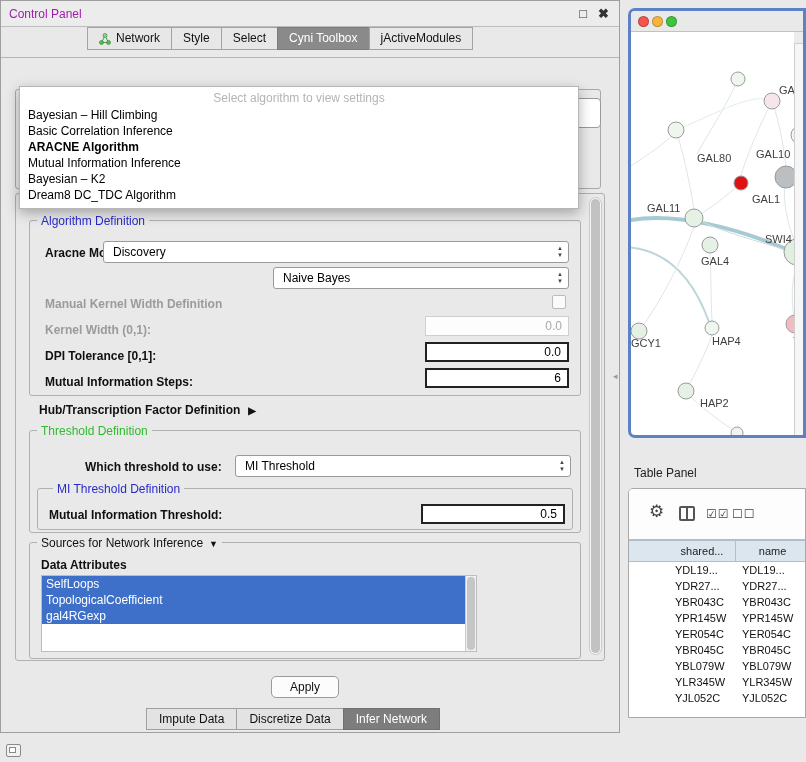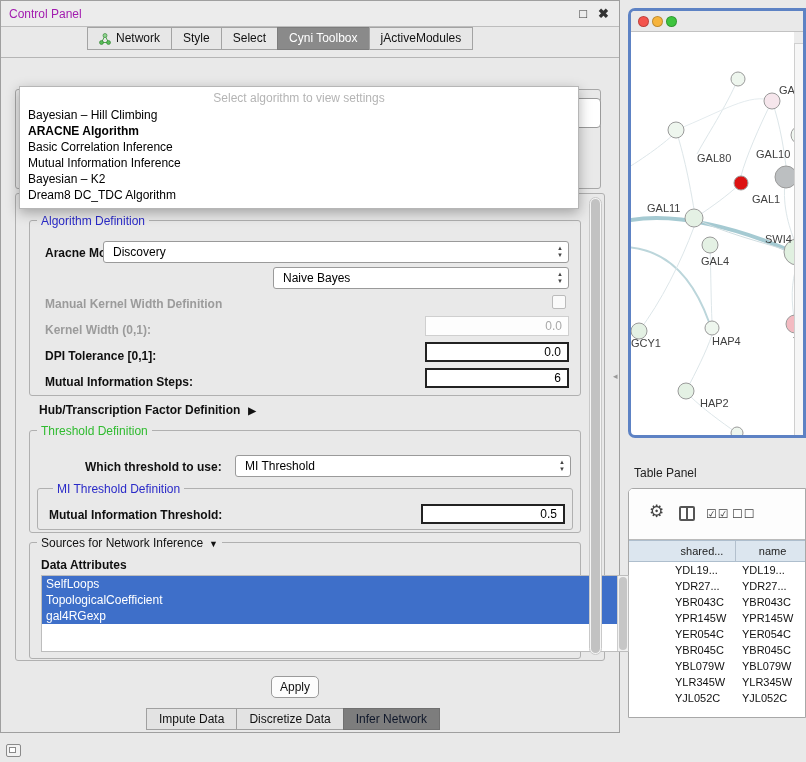--- a/index.html
+++ b/index.html
@@ -45,33 +45,33 @@
 
   .field { position:absolute; width:144px; height:20px; background:#fdfdfd; border:1px solid #cfcfcf; text-align:right; padding:2px 6px 0 0; font-size:12px; z-index:6; }
   .field.dark { border:2px solid #222; background:#fff; color:#000; padding-top:1px; }
   .field.disabled { color:#a8a8a8; }
 
   .checkbox { position:absolute; width:14px; height:14px; background:#fafafa; border:1px solid #bbb; border-radius:2px; z-index:6; }
 
   .tri { font-size:10px; color:#111; margin-left:8px; }
   .tri.down { font-size:9px; margin-left:6px; }
 
-  .attr-list { position:absolute; left:40px; top:574px; width:588px; height:77px; background:#fff; border:1px solid #bdbdbd; overflow:hidden; z-index:6; }
+  .attr-list { position:absolute; left:40px; top:574px; width:436px; height:77px; background:#fff; border:1px solid #bdbdbd; overflow:hidden; z-index:6; }
   .list-item { height:16px; line-height:16px; padding-left:4px; width:calc(100% - 11px); background:#3e6fc9; color:#fff; font-size:12px; white-space:nowrap; }
   .list-scroll { position:absolute; right:0; top:0; bottom:0; width:11px; background:#f1f1f1; border-left:1px solid #ccc; }
   .list-thumb { position:absolute; left:1px; right:1px; top:1px; bottom:1px; background:#c6c6c6; border-radius:5px; }
 
   .main-scroll { position:absolute; left:588px; top:196px; width:13px; height:458px; background:#f5f5f5; border:1px solid #c9c9c9; border-radius:7px; z-index:7; }
   .main-thumb { position:absolute; left:1px; right:1px; top:1px; bottom:1px; background:#c2c2c2; border-radius:6px; }
 
-  .apply-btn { position:absolute; left:270px; top:675px; width:48px; height:22px; background:#fcfcfc; border:1px solid #9a9a9a; border-radius:5px; text-align:center; line-height:20px; font-size:12px; z-index:6; }
+  .apply-btn { position:absolute; left:270px; top:675px; width:68px; height:22px; background:#fcfcfc; border:1px solid #9a9a9a; border-radius:5px; text-align:center; line-height:20px; font-size:12px; z-index:6; }
 
   .bottom-tabs { position:absolute; left:146px; top:707px; display:flex; }
   .seg-tab { height:22px; line-height:20px; padding:0 12px; background:#e3e3e3; border:1px solid #a0a0a0; margin-left:-1px; font-size:12px; white-space:nowrap; }
-  .seg-tab.active { background:#7d7d7d; color:#0f172a; border-color:#707070; }
+  .seg-tab.active { background:#7d7d7d; color:#ffffff; border-color:#707070; }
 
   
   .net-win { position:absolute; left:628px; top:8px; width:178px; height:430px; background:#fff; border:3px solid #5d82c4; border-radius:7px 0 0 7px; overflow:hidden; z-index:5; }
   .net-titlebar { position:relative; height:21px; background:#e9e9e9; border-bottom:1px solid #c2c2c2; }
   .light { position:absolute; top:5px; width:11px; height:11px; border-radius:50%; border:1px solid rgba(0,0,0,0.22); }
   .light.red { left:7px; background:#f4544d; }
   .light.yellow { left:21px; background:#f6b43c; }
   .light.green { left:35px; background:#3ec43e; }
   .net-canvas { position:relative; width:172px; height:403px; overflow:hidden; }
   .nlabel { font-family:"Liberation Sans", sans-serif; font-size:11px; fill:#3f3f3f; }
@@ -135,22 +135,22 @@
         </div>
       </div>
 
     <div class="frag-group"></div>
     <div class="frag-combo"></div>
 
     <div class="popup">
       <div class="dd-placeholder">Select algorithm to view settings</div>
       <div id="ddItems">
           <div class="dd-item">Bayesian – Hill Climbing</div>
+          <div class="dd-item">Basic Correlation Inference</div>
           <div class="dd-item bold">ARACNE Algorithm</div>
-          <div class="dd-item">Basic Correlation Inference</div>
           <div class="dd-item">Mutual Information Inference</div>
           <div class="dd-item">Bayesian – K2</div>
           <div class="dd-item">Dream8 DC_TDC Algorithm</div>
         </div>
     </div>
 
     <div class="grp" style="left:14px;top:192px;width:590px;height:468px;"></div>
     <div class="grp-label" style="left:22px;top:186px;">Cyni Algorithm Settings</div>
     <div class="main-scroll">
         <div class="main-thumb"></div>

